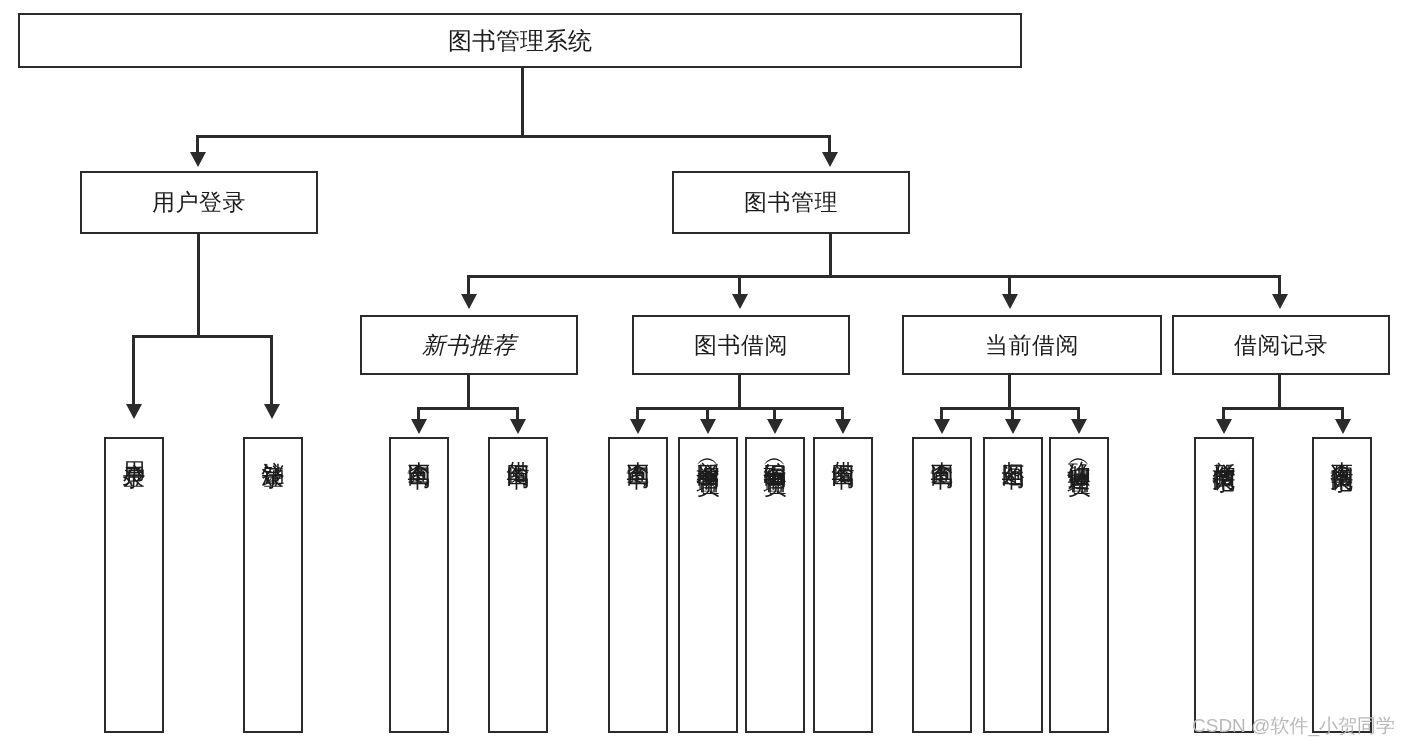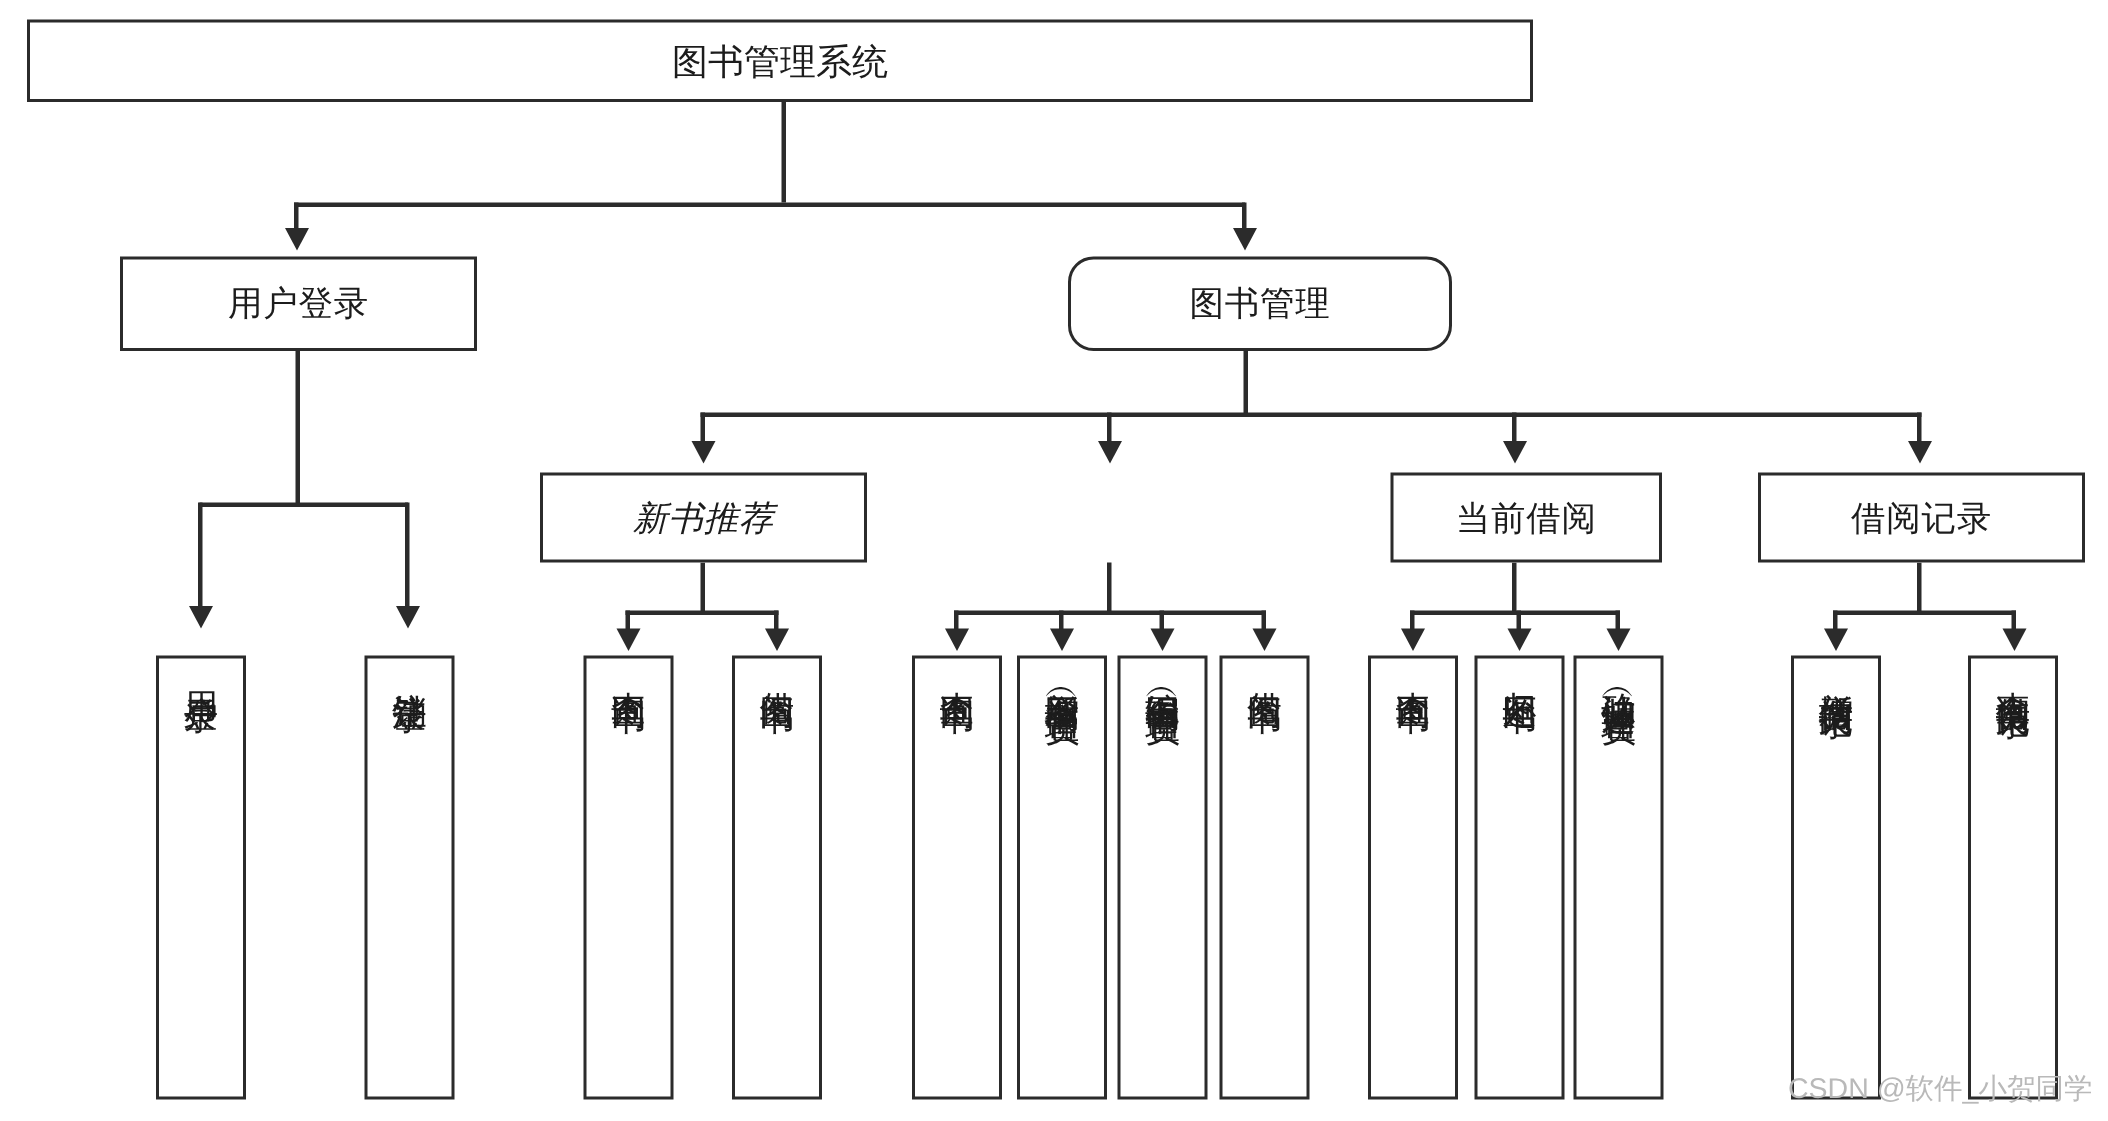--- a/index.html
+++ b/index.html
@@ -90,21 +90,21 @@
   <div class="link hline" style="left:196px; top:135px; width:634px;"></div>
 
   <div class="link vline" style="left:196px; top:135px; height:21px;"></div>
   <div class="arrow" style="left:190px; top:152px;"></div>
   <div class="link vline" style="left:828px; top:135px; height:21px;"></div>
   <div class="arrow" style="left:822px; top:152px;"></div>
 
   <div class="node h" style="left:80px; top:171px; width:238px; height:63px;">
     <span>用户登录</span>
   </div>
-  <div class="node h" style="left:712px; top:171px; width:256px; height:63px;border-radius:17px;">
+  <div class="node h" style="left:672px; top:171px; width:238px; height:63px;">
     <span>图书管理</span>
   </div>
 
   <div class="link vline" style="left:197px; top:234px; height:103px;"></div>
   <div class="link hline" style="left:133px; top:335px; width:139px;"></div>
   <div class="link vline" style="left:132px; top:335px; height:72px;"></div>
   <div class="arrow" style="left:126px; top:404px;"></div>
   <div class="link vline" style="left:270px; top:335px; height:72px;"></div>
   <div class="arrow" style="left:264px; top:404px;"></div>
 
@@ -115,21 +115,24 @@
   <div class="link vline" style="left:738px; top:275px; height:23px;"></div>
   <div class="arrow" style="left:732px; top:294px;"></div>
   <div class="link vline" style="left:1008px; top:275px; height:23px;"></div>
   <div class="arrow" style="left:1002px; top:294px;"></div>
   <div class="link vline" style="left:1278px; top:275px; height:23px;"></div>
   <div class="arrow" style="left:1272px; top:294px;"></div>
 
   <div class="node h" style="left:360px; top:315px; width:218px; height:60px;font-style:italic;">
     <span>新书推荐</span>
   </div>
-  <div class="node h" style="left:927px; top:315px; width:181px; height:60px;justify-content:center;">
+  <div class="node h" style="left:632px; top:315px; width:218px; height:60px;">
+    <span>图书借阅</span>
+  </div>
+  <div class="node h" style="left:902px; top:315px; width:260px; height:60px;justify-content:center;">
     <span>当前借阅</span>
   </div>
   <div class="node h" style="left:1172px; top:315px; width:218px; height:60px;font-family:Liberation Mono, monospace;">
     <span>借阅记录</span>
   </div>
 
   <div class="link vline" style="left:467px; top:375px; height:34px;"></div>
   <div class="link hline" style="left:417px; top:407px; width:102px;"></div>
   <div class="link vline" style="left:417px; top:407px; height:14px;"></div>
   <div class="arrow" style="left:411px; top:419px;"></div>

